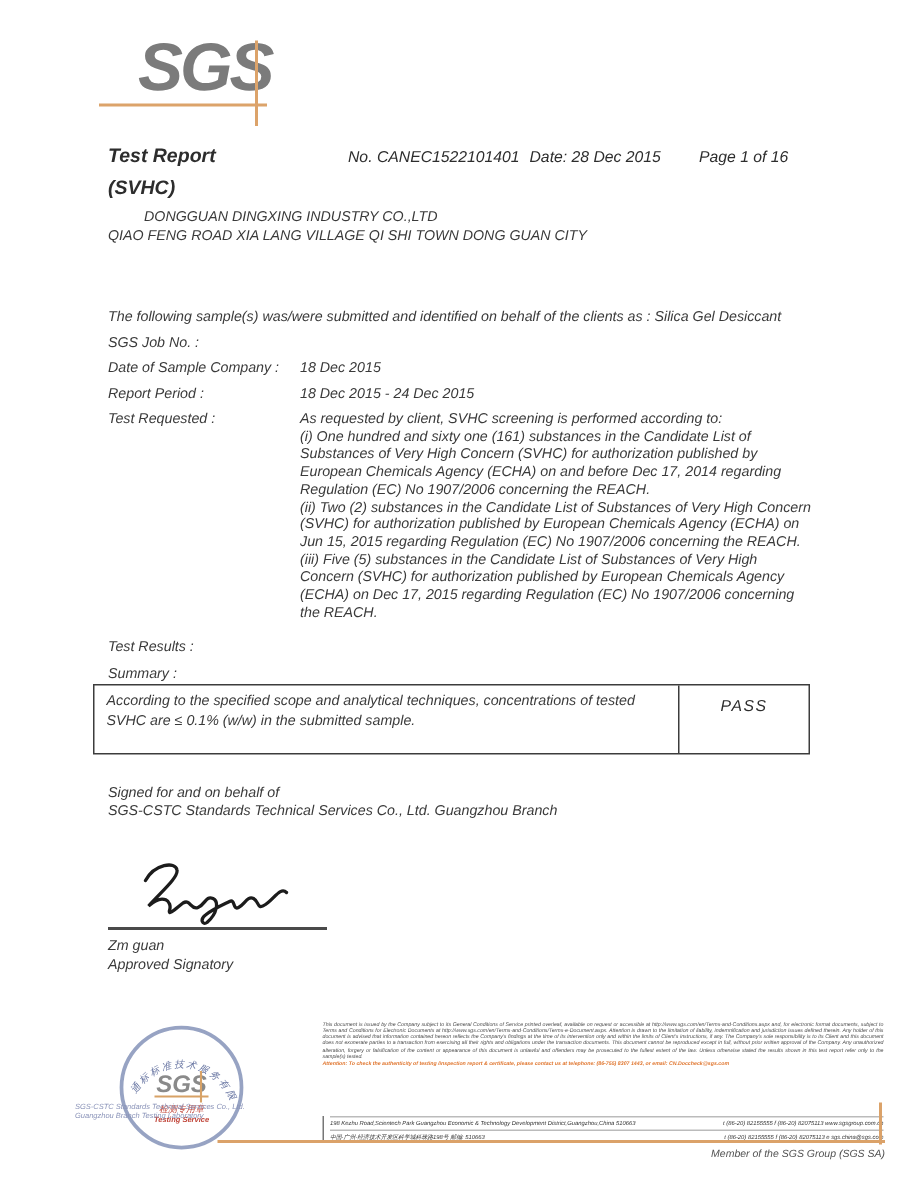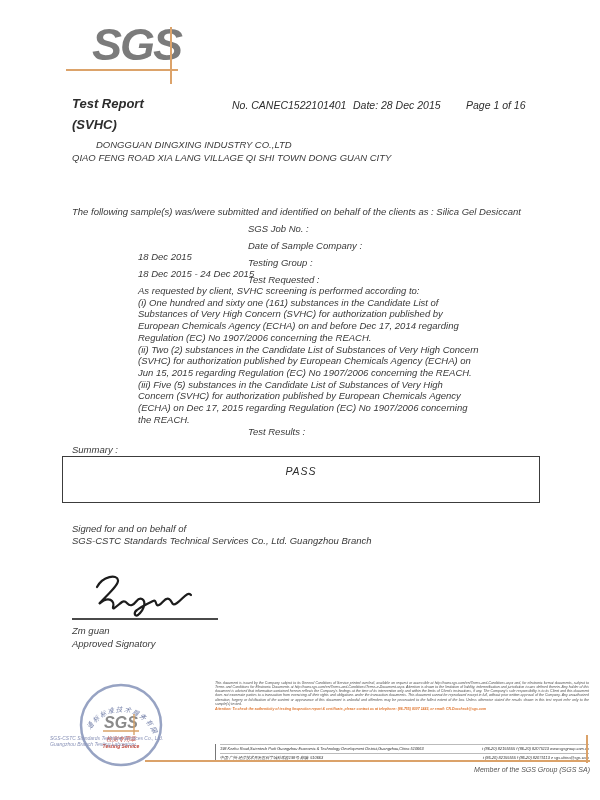--- a/index.html
+++ b/index.html
@@ -17,21 +17,21 @@
   .subtitle{left:72px;top:117px;font-size:13px;font-weight:bold;color:#2d2d2d;}
   .report-no{left:200px;top:99px;font-size:10.5px;color:#2d2d2d;padding-left:32px;}
   .hdr-date{left:353px;top:99px;font-size:10.5px;color:#2d2d2d;}
   .hdr-page{left:466px;top:99px;font-size:10.5px;color:#2d2d2d;}
 
   .client-name{left:72px;top:139px;font-size:9.5px;color:#3a3a3a;margin-left:24px;}
   .client-address{left:72px;top:152px;font-size:9.5px;color:#3a3a3a;text-align:center;}
 
   .intro{left:72px;top:206px;font-size:9.5px;color:#3a3a3a;width:480px;}
 
-  .frow{left:72px;font-size:9.5px;color:#3a3a3a;width:480px;display:flex;align-items:center;flex-direction:column;}
+  .frow{left:72px;font-size:9.5px;color:#3a3a3a;width:480px;display:flex;align-items:flex-start;}
   .frow .lbl{width:128px;flex:none;}
   .frow .val{width:348px;white-space:pre-line;line-height:11.7px;}
   .r0{top:223px;} .r1{top:240px;} .r2{top:257px;} .r3{top:274px;} .r4{top:426px;}
 
   .sum-label{left:72px;top:444px;font-size:9.5px;color:#3a3a3a;}
   .sum-box{left:62px;top:456px;width:478px;height:47px;border:1.5px solid #3c3c3c;
            display:flex;box-sizing:border-box;}
   .sum-text{width:390px;flex:none;border-right:1.5px solid #3c3c3c;box-sizing:border-box;
             padding:5px 8px;font-size:9.5px;line-height:12.5px;white-space:pre-line;color:#3a3a3a;}
   .sum-result{flex:1;text-align:center;padding-top:8px;font-size:10.5px;letter-spacing:1px;color:#2d2d2d;}
@@ -79,21 +79,21 @@
   <div class="abs intro">The following sample(s) was/were submitted and identified on behalf of the clients as : Silica Gel Desiccant</div>
 
   <div class="abs frow r0">
     <span class="lbl">SGS Job No. :</span>
   </div>
   <div class="abs frow r1">
     <span class="lbl">Date of Sample Company :</span>
     <span class="val">18 Dec 2015</span>
   </div>
   <div class="abs frow r2">
-    <span class="lbl">Testing Group :</span>
+    <span class="lbl">Report Period :</span>
     <span class="val">18 Dec 2015 - 24 Dec 2015</span>
   </div>
   <div class="abs frow r3">
     <span class="lbl">Test Requested :</span>
     <span class="val">As requested by client, SVHC screening is performed according to:
 (i) One hundred and sixty one (161) substances in the Candidate List of
 Substances of Very High Concern (SVHC) for authorization published by
 European Chemicals Agency (ECHA) on and before Dec 17, 2014 regarding
 Regulation (EC) No 1907/2006 concerning the REACH.
 (ii) Two (2) substances in the Candidate List of Substances of Very High Concern
@@ -103,20 +103,22 @@
 Concern (SVHC) for authorization published by European Chemicals Agency
 (ECHA) on Dec 17, 2015 regarding Regulation (EC) No 1907/2006 concerning
 the REACH.</span>
   </div>
   <div class="abs frow r4">
     <span class="lbl">Test Results :</span>
   </div>
 
   <div class="abs sum-label">Summary :</div>
   <div class="abs sum-box">
+    <div class="sum-text">According to the specified scope and analytical techniques, concentrations of tested
+SVHC are ≤ 0.1% (w/w) in the submitted sample.</div>
     <div class="sum-result">PASS</div>
   </div>
 
   <div class="abs signed1">Signed for and on behalf of</div>
   <div class="abs signed2">SGS-CSTC Standards Technical Services Co., Ltd. Guangzhou Branch</div>
   <svg class="abs sig-svg" width="130" height="50" viewBox="0 0 130 50">
     <path d="M12,16 C18,5 32,3 33,9 C34,14 22,24 14,33 C24,24 30,30 28,36 C27,40 33,34 37,31
              C42,28 42,36 47,34 C52,32 52,26 57,28 C61,30 60,38 53,44 C50,46 48,42 52,39
              C57,35 64,32 68,30 C72,28 70,36 74,34 C78,32 80,26 84,28 C88,30 86,36 92,32
              C98,28 102,20 106,24" fill="none" stroke="#1c1c1c" stroke-width="2.2" stroke-linecap="round"></path>

